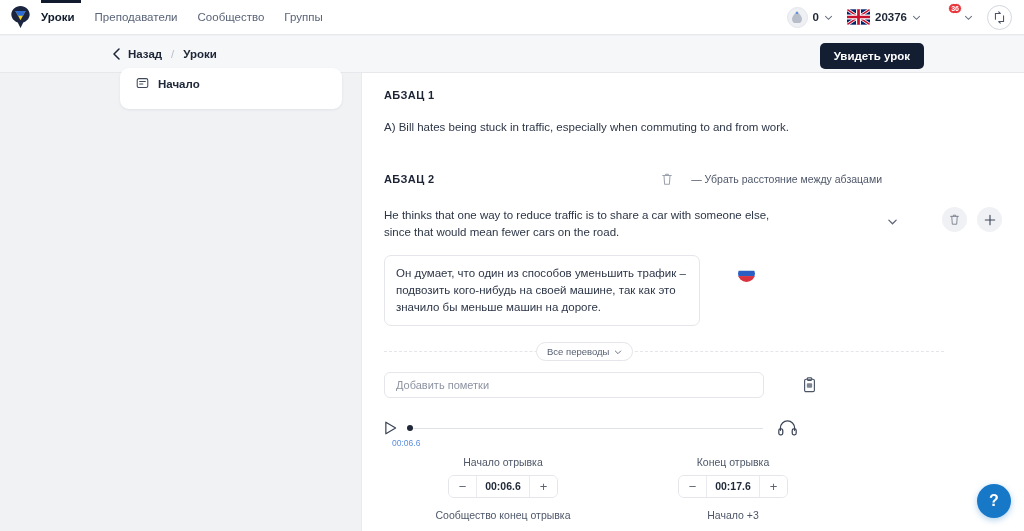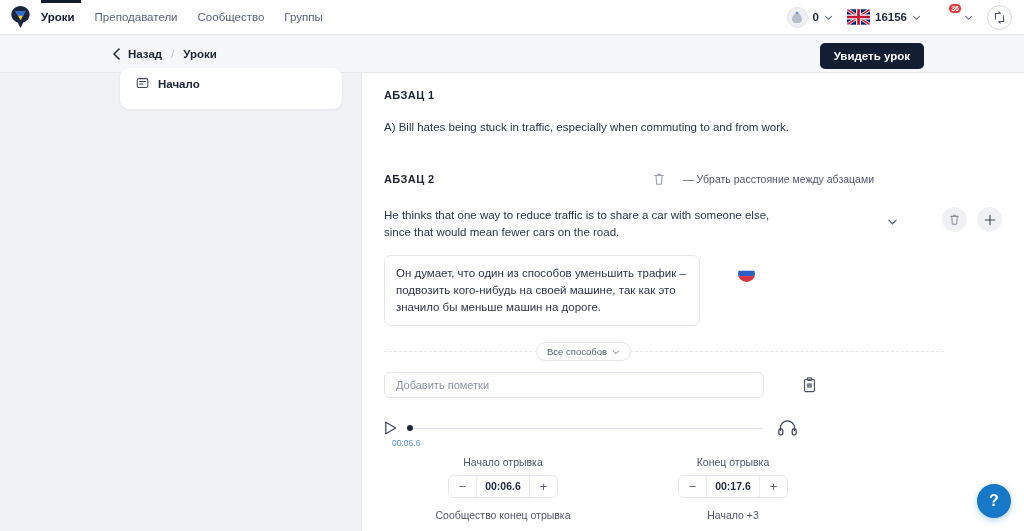--- a/index.html
+++ b/index.html
@@ -113,21 +113,21 @@
     position: absolute; top: 73px; left: 362px; right: 0; bottom: 0;
     background: #fff; overflow: hidden;
   }
   .main-inner { padding: 12px 0 0 0; position: relative; height: 100%; }
 
   .para-label {
     font-size: 11px; font-weight: bold; letter-spacing: .4px;
     color: #1b2335;
   }
   .row-head {
-    display: flex; align-items: center; padding: 0 30px 0 22px; height: 20px;
+    display: flex; align-items: center; padding: 0 22px 0 22px; height: 20px;
   }
   .head-actions { margin-left: auto; display: flex; align-items: center; gap: 18px; }
   .link-muted {
     font-size: 10.5px; color: #4e5769; cursor: pointer; white-space: nowrap;
   }
   .en-line {
     font-size: 11.5px; color: #2d3647; line-height: 17px;
     padding: 0 22px; margin-top: 14px;
   }
   .en-block {
@@ -262,21 +262,21 @@
       </div>
 
       <div class="pill">
         <svg class="flag-uk" viewBox="0 0 60 40">
           <rect width="60" height="40" fill="#012169"></rect>
           <path d="M0 0l60 40M60 0L0 40" stroke="#fff" stroke-width="8"></path>
           <path d="M0 0l60 40M60 0L0 40" stroke="#C8102E" stroke-width="4"></path>
           <path d="M30 0v40M0 20h60" stroke="#fff" stroke-width="13"></path>
           <path d="M30 0v40M0 20h60" stroke="#C8102E" stroke-width="7"></path>
         </svg>
-        <span class="metric-num">16156</span>
+        <span class="metric-num">20376</span>
         <svg class="chev" viewBox="0 0 12 12">
             <path d="M2 4.5l4 4 4-4" fill="none" stroke="#6b7384" stroke-width="1.4" stroke-linecap="round"></path>
           </svg>
       </div>
 
       <div class="pill">
         <span class="avatar-wrap">
           <span class="avatar"></span>
           <span class="badge">36</span>
         </span>
@@ -365,21 +365,21 @@
         <svg class="flag-ru" viewBox="0 0 24 24">
           <circle cx="12" cy="12" r="12" fill="#fff"></circle>
           <path d="M0 8h24v8H0z" fill="#2b5fc4"></path>
           <path d="M0 16h24v4.5a12 12 0 0 1-24 0z" fill="#d9333f"></path>
           <path d="M0 16h24v1H0z" fill="#d9333f"></path>
         </svg>
       </div>
 
       <div class="divider-row">
         <span class="all-tr-chip">
-          <span>Все способов</span>
+          <span>Все переводы</span>
           <svg width="8" height="8" viewBox="0 0 12 12">
               <path d="M2 4.5l4 4 4-4" fill="none" stroke="#6b7384" stroke-width="1.5" stroke-linecap="round"></path>
             </svg>
         </span>
       </div>
 
       <div class="notes-row">
         <input class="notes-input" placeholder="Добавить пометки" style="">
         <svg class="clip-icon" viewBox="0 0 16 18">
           <rect x="2.5" y="2.5" width="11" height="14" rx="1.6" fill="none" stroke="#4b5466" stroke-width="1.3"></rect>

